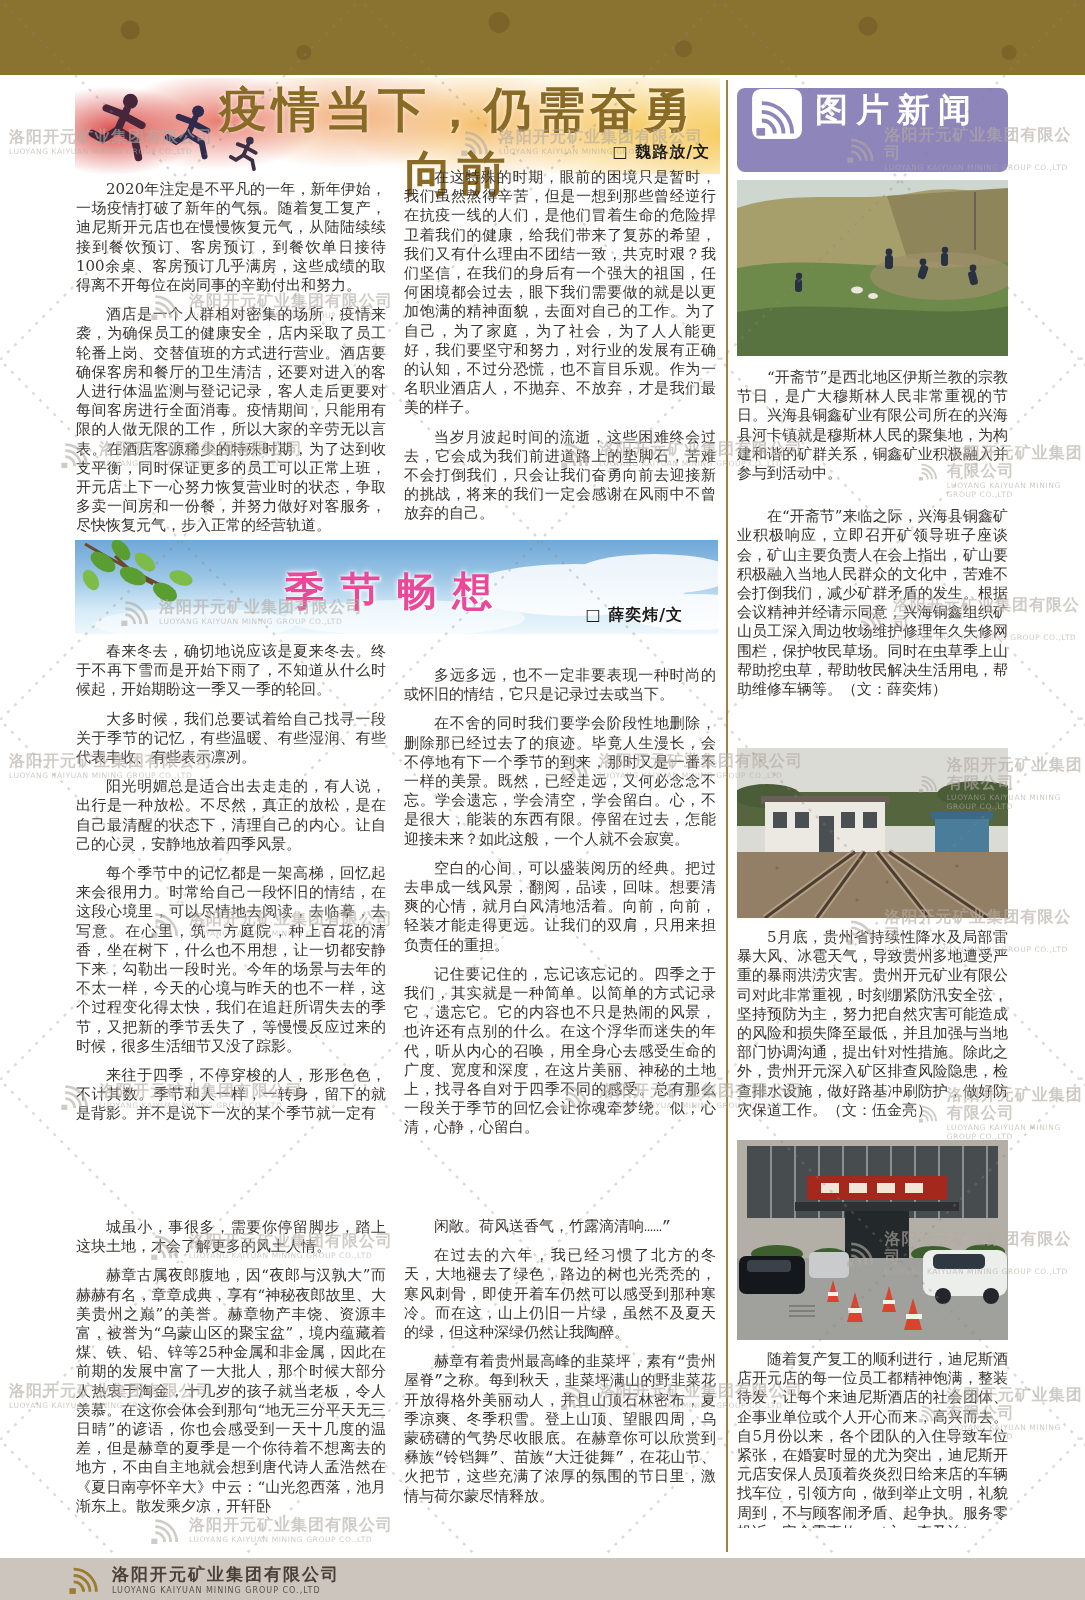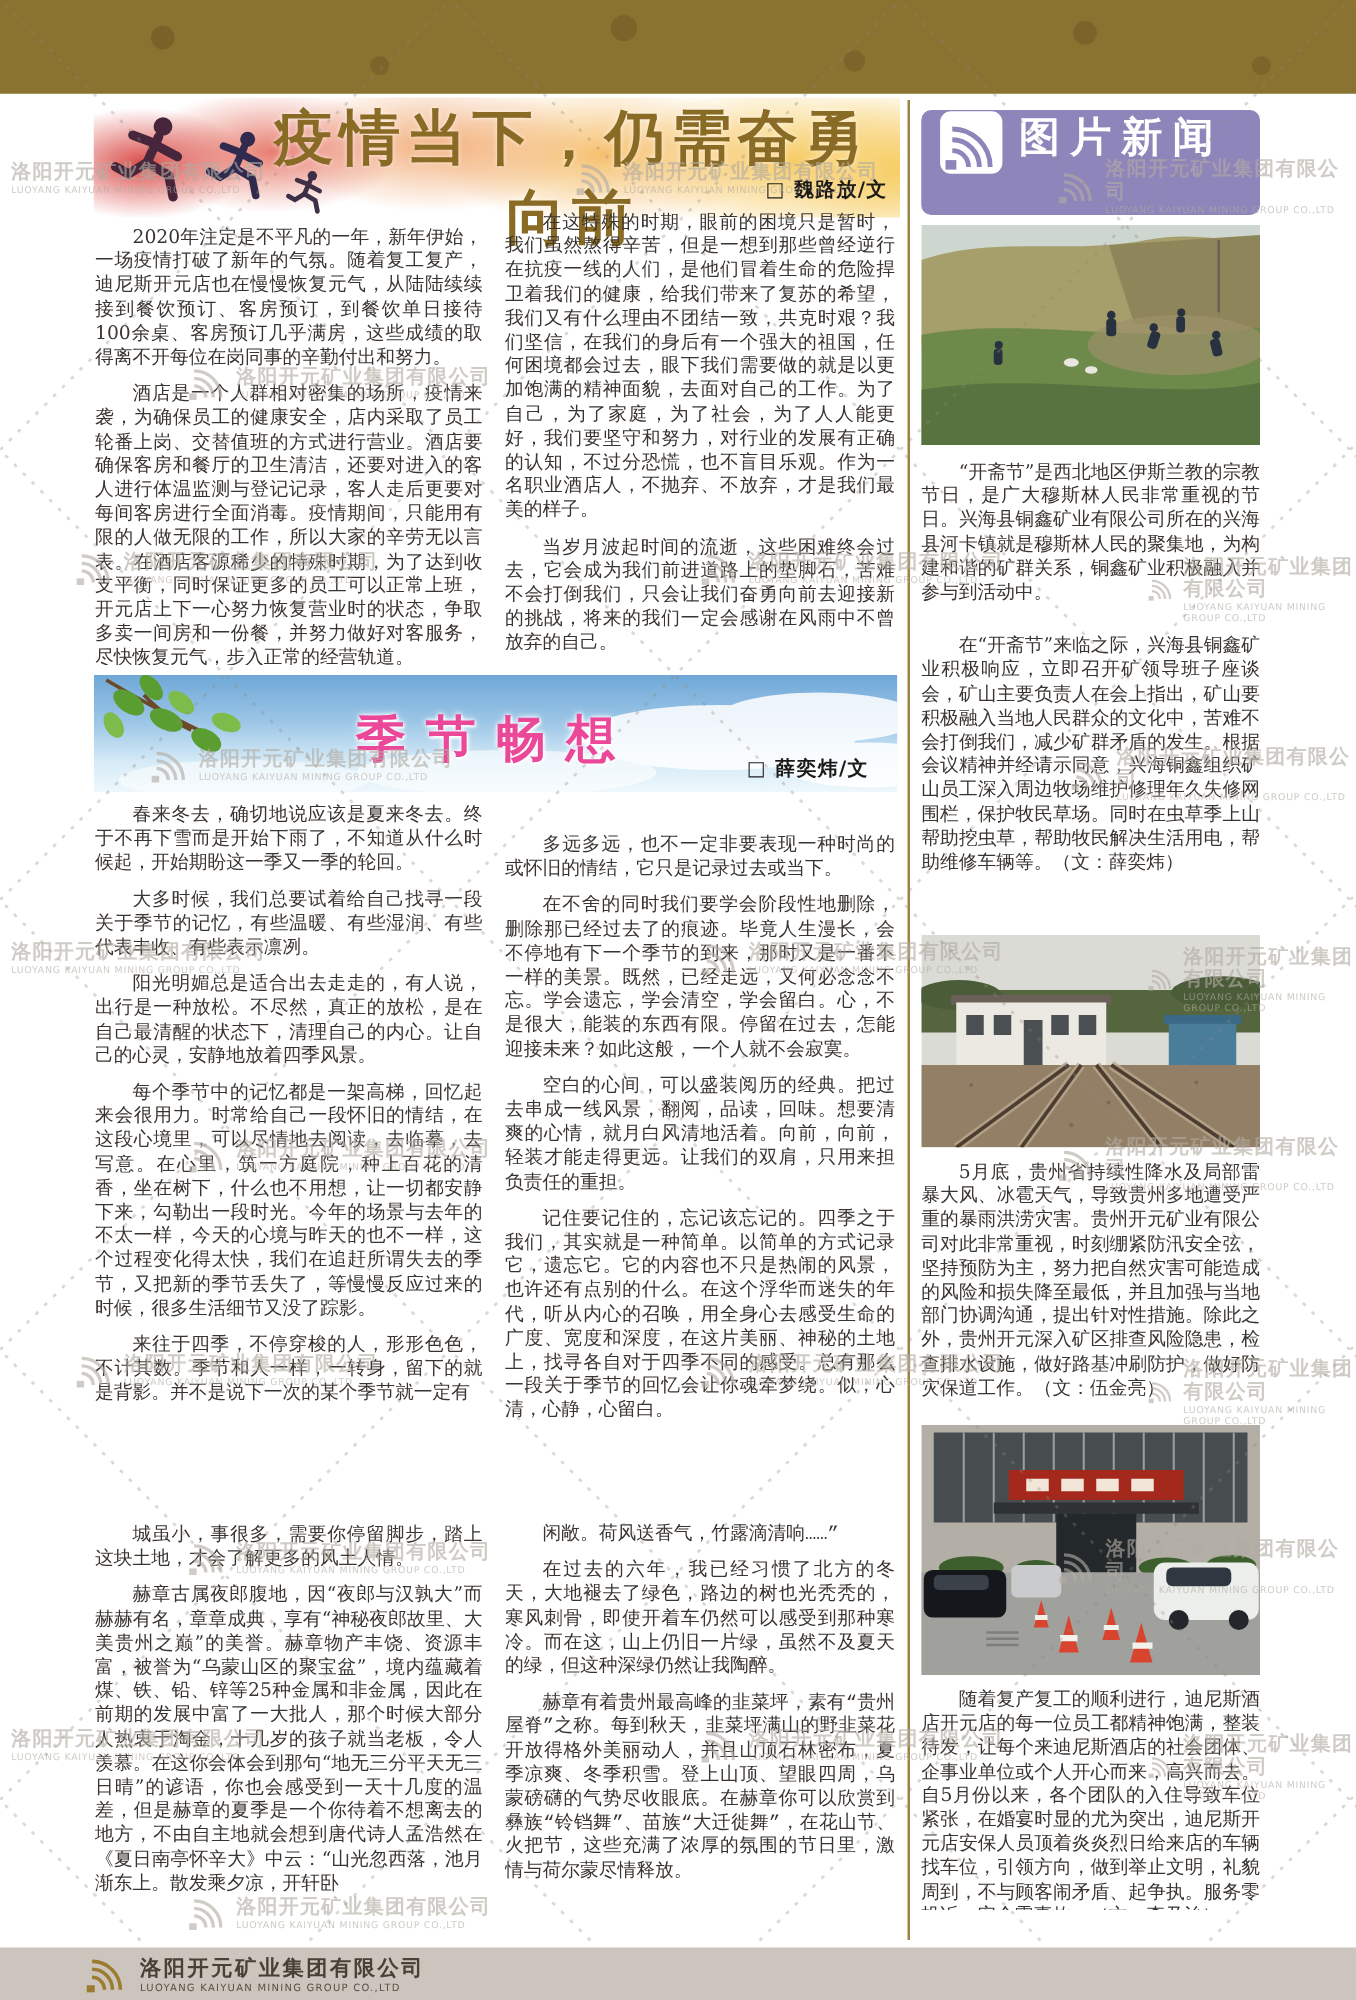--- a/index.html
+++ b/index.html
@@ -138,21 +138,21 @@
           <ellipse cx="46" cy="10" rx="12" ry="7" transform="rotate(50 46 10)"></ellipse>
         </g>
         <g fill="#7dbb4a">
           <ellipse cx="70" cy="22" rx="12" ry="7" transform="rotate(40 70 22)"></ellipse>
           <ellipse cx="106" cy="38" rx="12" ry="7" transform="rotate(20 106 38)"></ellipse>
           <ellipse cx="16" cy="40" rx="11" ry="7" transform="rotate(60 16 40)"></ellipse>
         </g>
       </g>
     </svg>
     <div class="banner-title" style="top:24px;">季节畅想</div>
-    <div class="byline" style="right:23px;bottom:8px;">□ 薛奕炜/文</div>
+    <div class="byline" style="right:35px;bottom:8px;">□ 薛奕炜/文</div>
   </div>
 
   <div class="colbox" style="left:76px;top:642px;width:310px;height:482px;">
     <p>春来冬去，确切地说应该是夏来冬去。终于不再下雪而是开始下雨了，不知道从什么时候起，开始期盼这一季又一季的轮回。</p>
     <p>大多时候，我们总要试着给自己找寻一段关于季节的记忆，有些温暖、有些湿润、有些代表丰收、有些表示凛冽。</p>
     <p>阳光明媚总是适合出去走走的，有人说，出行是一种放松。不尽然，真正的放松，是在自己最清醒的状态下，清理自己的内心。让自己的心灵，安静地放着四季风景。</p>
     <p>每个季节中的记忆都是一架高梯，回忆起来会很用力。时常给自己一段怀旧的情结，在这段心境里，可以尽情地去阅读，去临摹，去写意。在心里，筑一方庭院，种上百花的清香，坐在树下，什么也不用想，让一切都安静下来，勾勒出一段时光。今年的场景与去年的不太一样，今天的心境与昨天的也不一样，这个过程变化得太快，我们在追赶所谓失去的季节，又把新的季节丢失了，等慢慢反应过来的时候，很多生活细节又没了踪影。</p>
     <p>来往于四季，不停穿梭的人，形形色色，不计其数。季节和人一样，一转身，留下的就是背影。并不是说下一次的某个季节就一定有</p>
   </div>
   <div class="colbox" style="left:404px;top:642px;width:312px;height:482px;margin-top:24px;">

